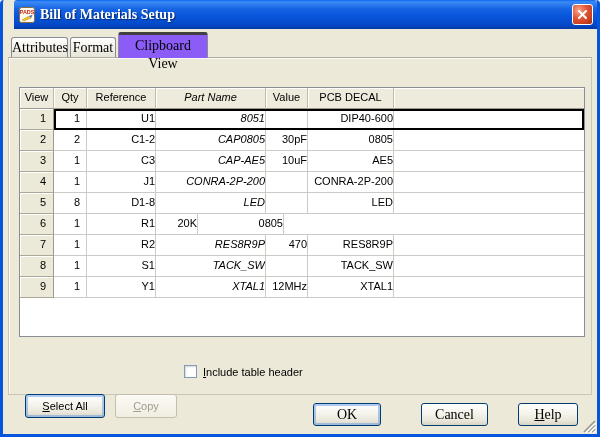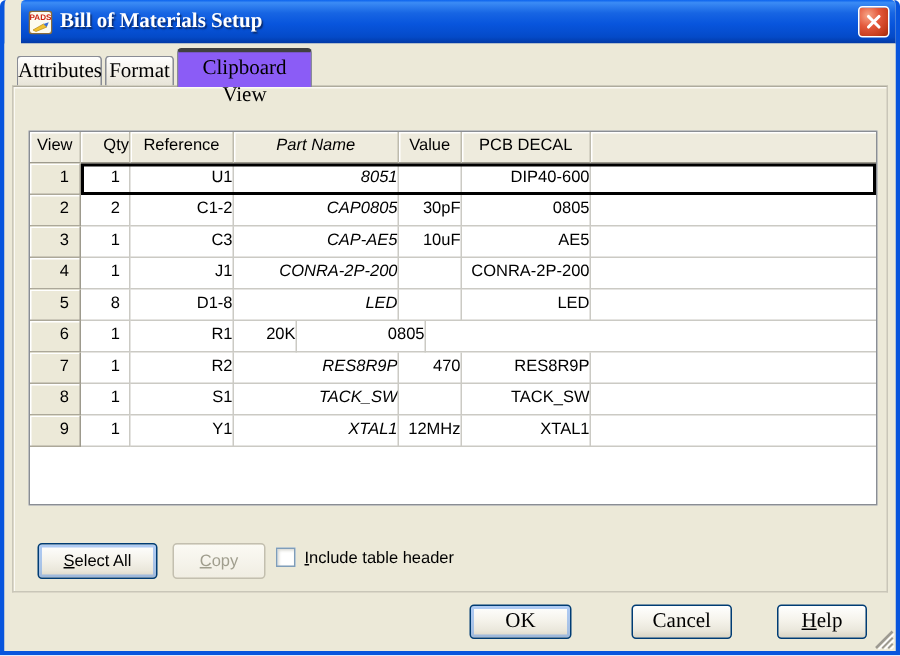--- a/index.html
+++ b/index.html
@@ -51,34 +51,34 @@
   .th.c-fill { border-right: none; }
   .trow { display: flex; height: 21px; }
   .rh { width: 34px; background: #ECE9D8; text-align: right; padding-right: 7px;
     line-height: 19px; border-right: 1px solid #9D9A8D; border-bottom: 1px solid #ACA899;
     box-shadow: inset 1px 1px 0 #FFFFFF; }
   .row-body { flex: 1; display: flex; position: relative; }
   .cell { line-height: 19px; padding-left: 6px; white-space: nowrap; overflow: hidden;
     border-right: 1px solid #CBCAC4; border-bottom: 1px solid #CBCAC4; text-align: right; }
   .cell.num { text-align: right; padding-right: 6px; padding-left: 0; }
   .c-item  { width: 34px; }
-  .c-qty   { width: 33px; text-align: right; }
+  .c-qty   { width: 33px; }
   .c-ref   { width: 69px; }
   .c-part  { width: 110px; font-style: italic; }
   .c-val   { width: 42px; }
   .c-decal { width: 86px; }
   .c-fill  { flex: 1; border-right: none; }
   .row-body.selected::after { content: ""; position: absolute; inset: 0;
     border: 2px solid #000; pointer-events: none; }
 
   
   .btn { border-radius: 3px; text-align: center; position: absolute;
     background: linear-gradient(180deg,#FFFFFF 0%,#F5F3EB 45%,#EAE7DB 78%,#D9D4C4 100%);
     border: 1px solid #003C74; }
-  .btn-sans { font-size: 11px; font-family: "Liberation Sans", sans-serif; }
+  .btn-sans { font-size: 11px; font-family: "Liberation Sans", sans-serif; margin-top: 32px; }
   .btn-serif { font-size: 14px; font-family: "Liberation Serif", serif; }
   .btn.focused { box-shadow: inset 0 0 0 2px rgba(110,160,235,.55); }
   .btn.disabled { border: 1px solid #C3BFAF;
     background: linear-gradient(180deg,#FBFAF4,#F0EDE2); color: #A09E8E; }
   #select-all-btn { left: 22px; top: 333px; width: 80px; height: 24px; line-height: 21px; }
   #copy-btn { left: 112px; top: 333px; width: 62px; height: 24px; line-height: 21px; }
   .check-row { position: absolute; left: 181px; top: 336px; display: flex;
     align-items: center; gap: 6px; font-size: 11px; }
   .checkbox { width: 13px; height: 13px; background: #fff; border: 1px solid #7F9DB9;
     box-shadow: inset 1px 1px 2px #D8D8D2; }

